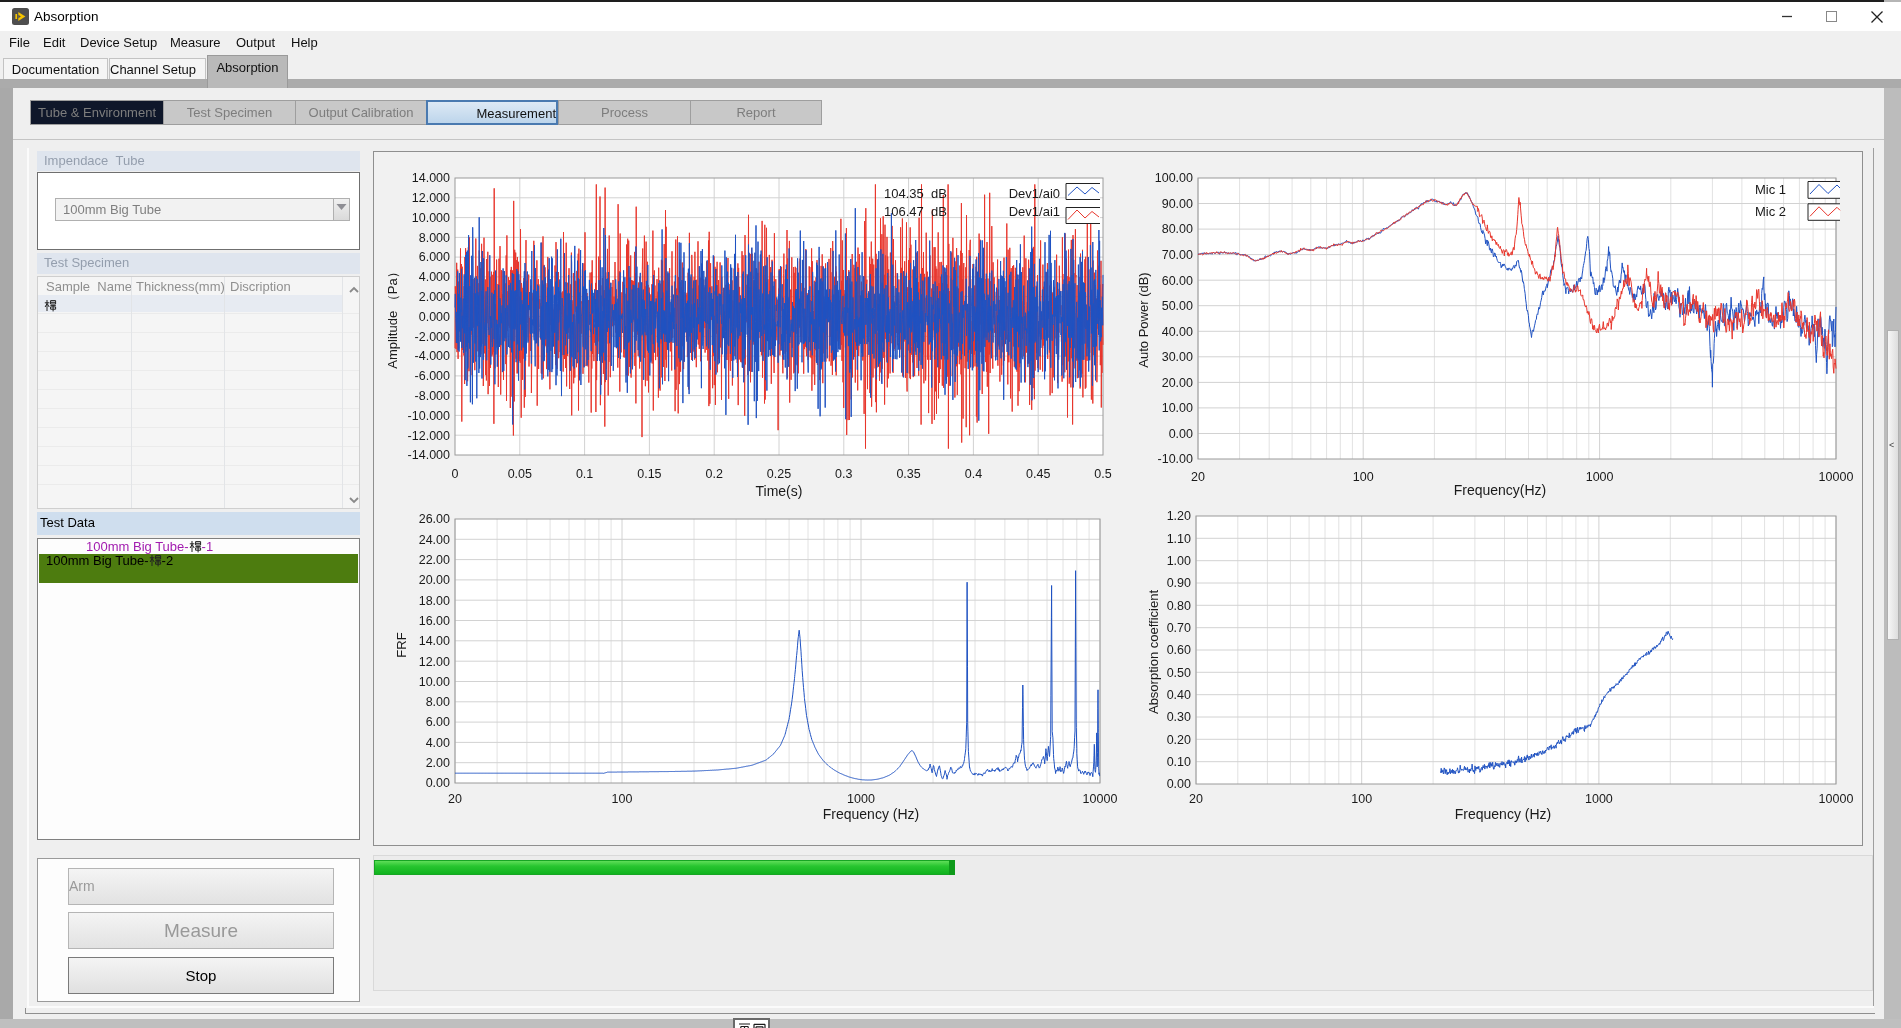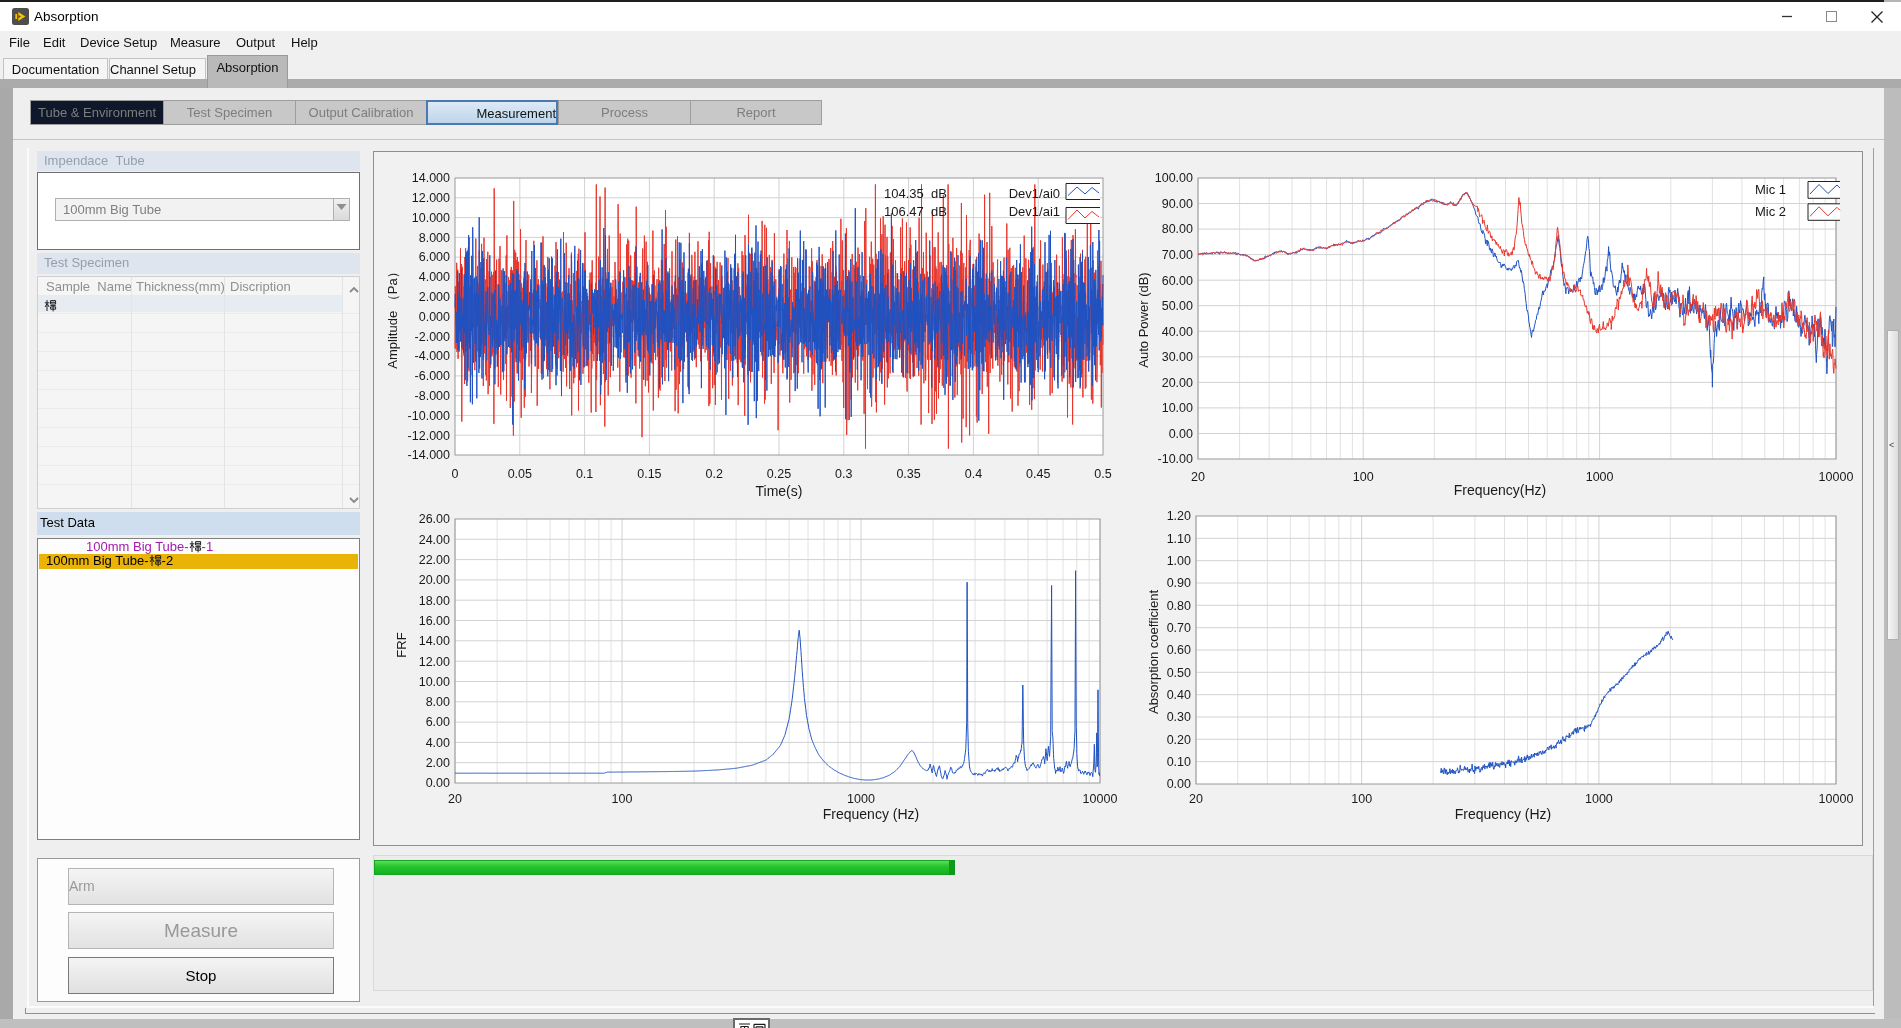--- a/index.html
+++ b/index.html
@@ -108,21 +108,21 @@
   <div class="abs" style="left:37px;top:538px;width:323px;height:302px;background:#fdfdfd;border:1px solid #808080;">
      <div class="abs" style="left:1px;top:1px;width:319px;height:14px;font-size:13px;color:#a21caf;line-height:14px;margin-left:40px;">
         <span class="abs" style="left:7px;top:0;">100mm Big Tube-<svg class="mian" viewBox="0 0 13 13">
             <g stroke="#222" stroke-width="1" fill="none">
 <path d="M3 1V12M0.8 3.8H5.4M3 4.6L1.1 8M3.2 4.6L5.2 8"></path>
 <path d="M6.6 1.6H11.6V5H6.6zM6.6 3.3H11.6"></path>
 <path d="M6.4 6.4H11.8M6.6 7.9H11.6V10.2H6.6zM9.1 6.4V12.4"></path>
 </g>
           </svg>-1</span>
       </div>
-     <div class="abs" style="left:1px;top:15px;width:319px;height:15px;background:#eab308;font-size:13px;color:#000;line-height:14.5px;">
+     <div class="abs" style="left:1px;top:15px;width:319px;height:29px;background:#4d7c0f;font-size:13px;color:#000;line-height:14.5px;">
         <span class="abs" style="left:7px;top:0;">100mm Big Tube-<svg class="mian" viewBox="0 0 13 13">
             <g stroke="#222" stroke-width="1" fill="none">
 <path d="M3 1V12M0.8 3.8H5.4M3 4.6L1.1 8M3.2 4.6L5.2 8"></path>
 <path d="M6.6 1.6H11.6V5H6.6zM6.6 3.3H11.6"></path>
 <path d="M6.4 6.4H11.8M6.6 7.9H11.6V10.2H6.6zM9.1 6.4V12.4"></path>
 </g>
           </svg>-2</span>
       </div>
   </div>
 

